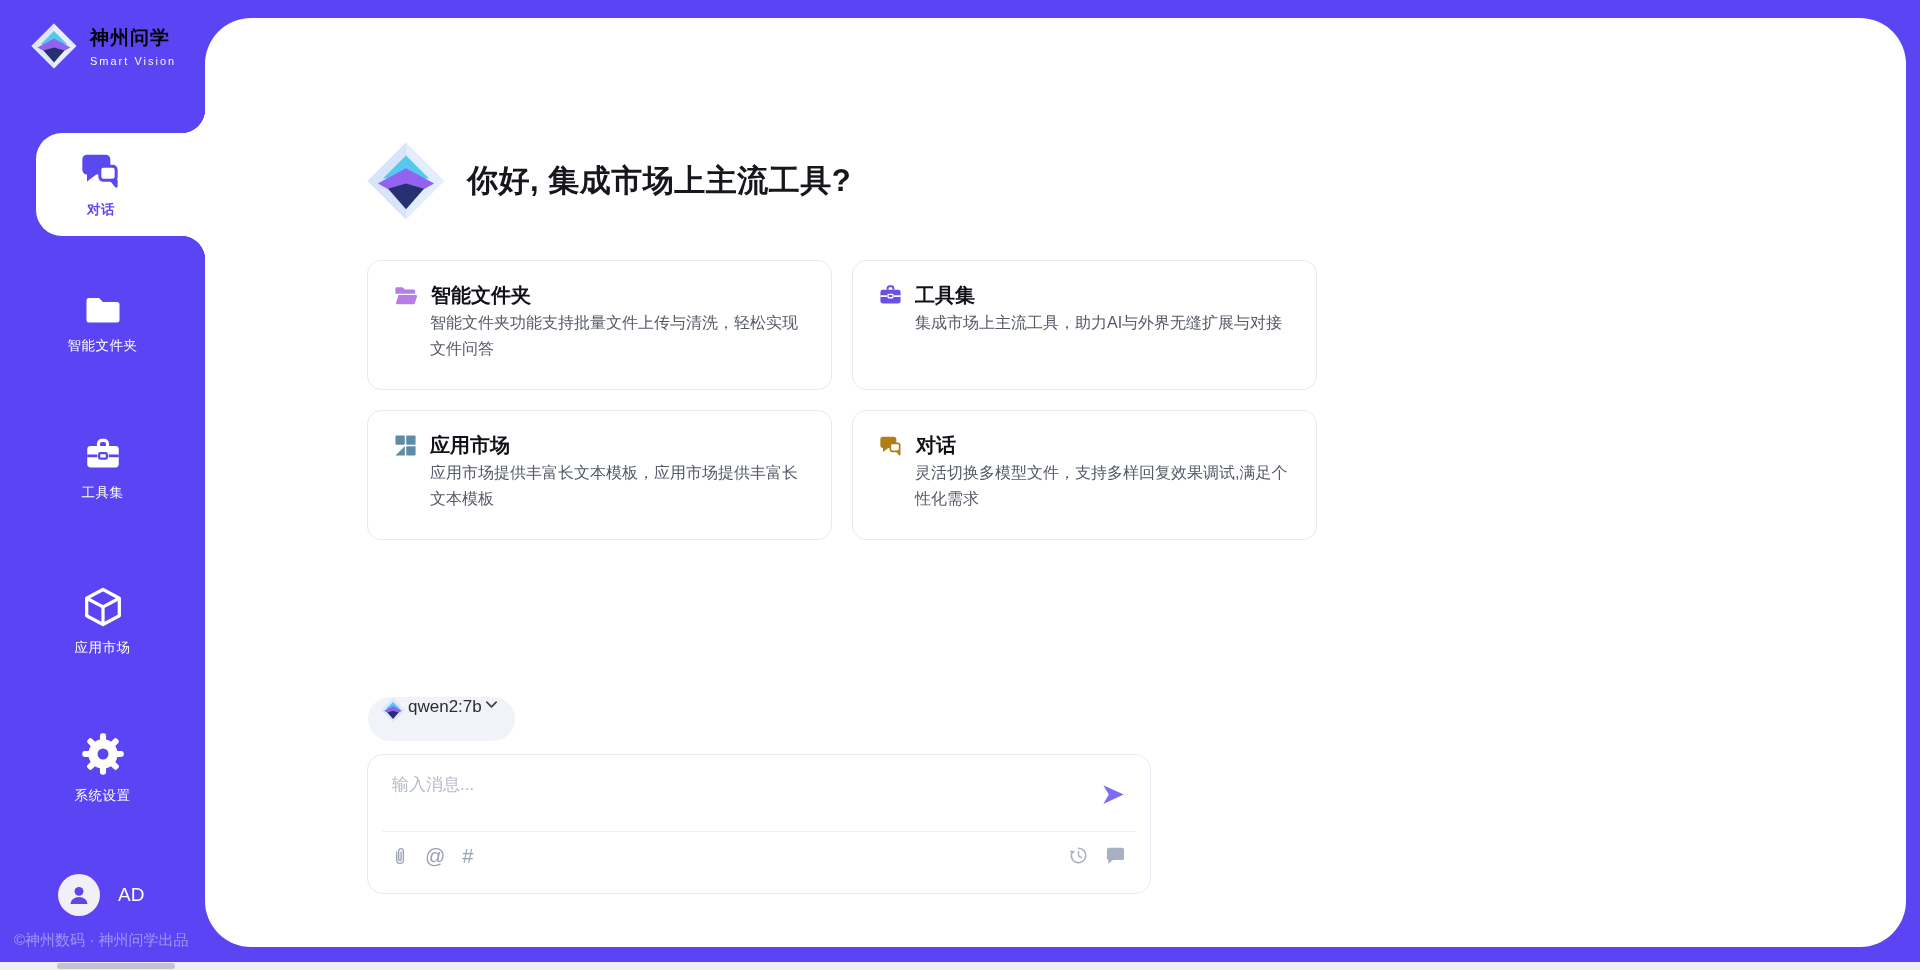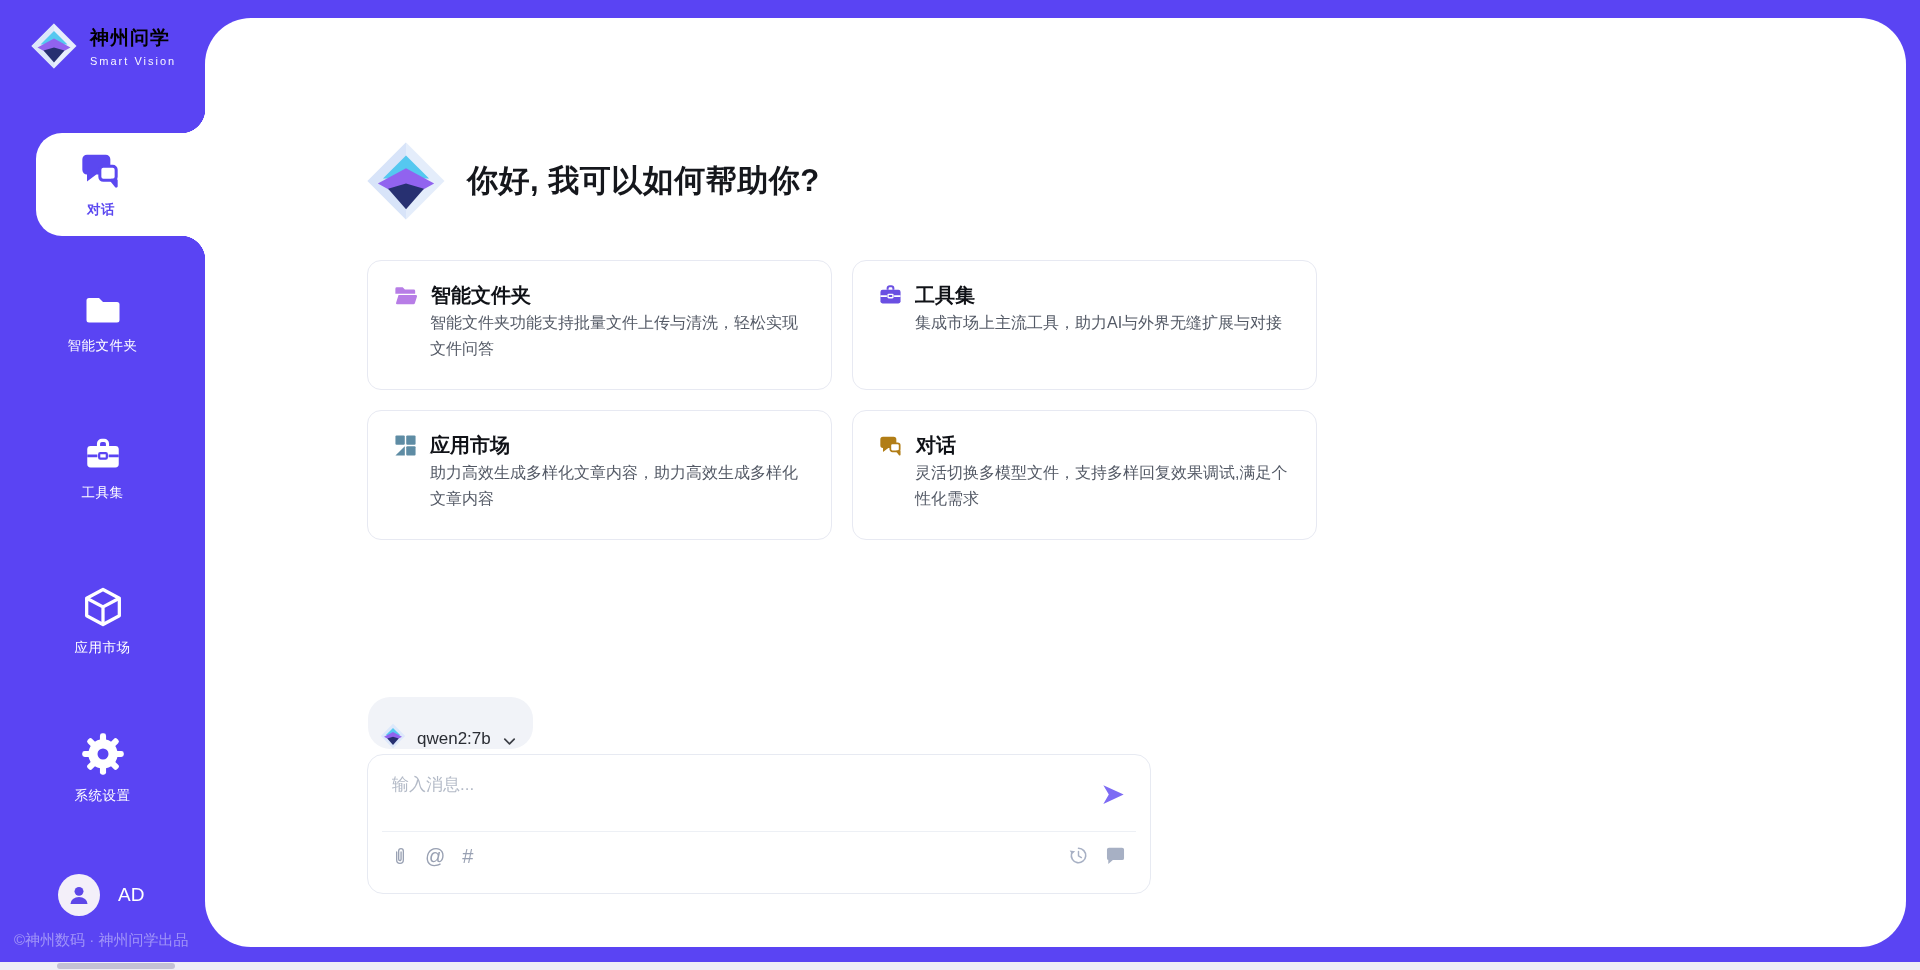--- a/index.html
+++ b/index.html
@@ -56,21 +56,21 @@
   .cards{position:absolute;left:367px;top:260px;display:grid;
     grid-template-columns:465px 465px;column-gap:20px;row-gap:20px;}
   .card{box-sizing:border-box;height:130px;background:#fff;border:1px solid #e7e9f2;
     border-radius:14px;padding:21px 26px;cursor:pointer;}
   .card-head{display:flex;align-items:center;gap:13px;}
   .card-title{font-size:20px;font-weight:700;color:#101217;}
   .card-desc{margin:1px 0 0 36px;font-size:16px;line-height:1.6;color:#545a66;}
 
   
   .model-pill{position:absolute;left:368px;top:697px;height:44px;display:inline-flex;
-    align-items:flex-end;gap:11px;padding:8px 16px 0 12px;background:#f1f3f8;border-radius:22px;cursor:pointer;}
+    align-items:flex-start;gap:2px;padding:0 16px 0 12px;background:#f1f3f8;border-radius:22px;cursor:pointer;}
   .model-name{font-size:17px;color:#2a2d34;}
 
   
   .composer{position:absolute;left:367px;top:754px;width:784px;height:140px;box-sizing:border-box;
     background:#fff;border:1.5px solid #e7eaf2;border-radius:16px;}
   .composer-input{position:absolute;left:22px;top:16px;width:860px;height:50px;border:none;outline:none;
     resize:none;font-size:17px;color:#333;font-family:"Liberation Sans","DejaVu Sans",sans-serif;background:transparent;}
   .composer-input::placeholder{color:#b3bac7;}
   .send-btn{position:absolute;right:24px;top:27px;color:#7d6bf4;cursor:pointer;line-height:0;}
   .composer-divider{position:absolute;left:14px;right:14px;top:76px;height:1px;background:#edf0f5;}
@@ -189,21 +189,21 @@
 <div class="greeting">
   <span>
     <svg width="82" height="82" viewBox="0 0 64 64">
       <polygon points="32,2 62,32 32,62 2,32" fill="#e4edfb"></polygon>
       <polygon points="32,2 2,32 32,62" fill="#d8e4f9"></polygon>
       <polygon points="32,12 50,30 14,30" fill="#55c8f0"></polygon>
       <polygon points="32,22 54,34 32,46 10,34" fill="#9163ef"></polygon>
       <polygon points="32,34 46,38 32,54 18,38" fill="#273071"></polygon>
     </svg>
   </span>
-  <span class="greeting-title">你好, 我可以如何帮助你?</span>
+  <span class="greeting-title">你好, 集成市场上主流工具?</span>
 </div>
 
 <div class="cards">
 
   <div class="card">
     <div class="card-head">
       <span class="card-icon" style="color: rgb(183, 125, 230);">
         <svg width="24" height="22" viewBox="0 0 32 30" fill="currentColor">
           <path d="M3.5 3a2 2 0 0 0-2 2v7h27v-4a2 2 0 0 0-2-2h-12l-3-3z"></path>
           <path d="M6 13.5h23.5a1.6 1.6 0 0 1 1.5 2.1l-2.9 9.2a2 2 0 0 1-1.9 1.4H4a1.6 1.6 0 0 1-1.5-2.1l2.9-9.2A1.6 1.6 0 0 1 6 13.5z"></path>
@@ -234,21 +234,21 @@
       <span class="card-icon" style="color: rgb(94, 140, 164);">
         <svg width="23" height="23" viewBox="0 0 32 32" fill="currentColor">
           <rect x="2" y="2" width="13" height="13" rx="1.5"></rect>
           <rect x="17" y="2" width="13" height="13" rx="1.5"></rect>
           <rect x="17" y="17" width="13" height="13" rx="1.5"></rect>
           <path d="M15 17v13H2z"></path>
         </svg>
       </span>
       <span class="card-title">应用市场</span>
     </div>
-    <div class="card-desc">助力高效生成多样化文章内容，助力高效生成多样化文章内容</div>
+    <div class="card-desc">应用市场提供丰富长文本模板，应用市场提供丰富长文本模板</div>
   </div>
 
   <div class="card">
     <div class="card-head">
       <span class="card-icon" style="color: rgb(177, 125, 22);">
         <svg width="24" height="24" viewBox="0 0 36 36">
           <path d="M6 4h16a4 4 0 0 1 4 4v9a4 4 0 0 1-4 4h-8l-8 6v-6a4 4 0 0 1-4-4V8a4 4 0 0 1 4-4z" fill="currentColor"></path>
           <rect x="17" y="14" width="14" height="12" rx="3" fill="#fff" stroke="currentColor" stroke-width="2.6"></rect>
           <path d="M27 26l4 5v-5z" fill="#fff" stroke="currentColor" stroke-width="2.6" stroke-linejoin="round"></path>
         </svg>

